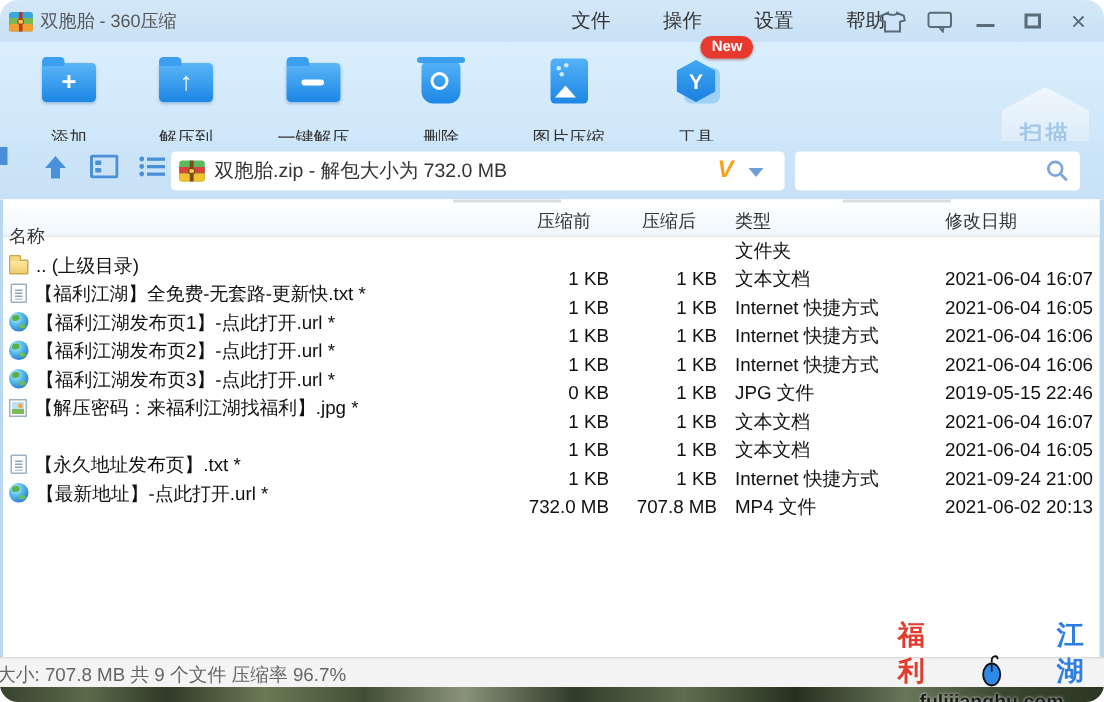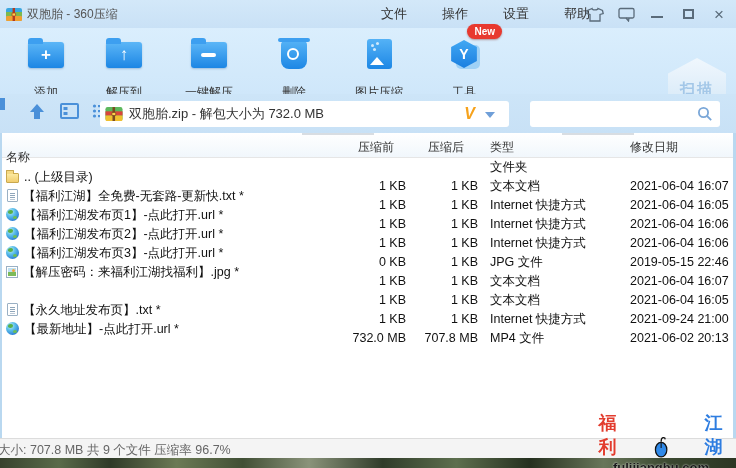--- a/index.html
+++ b/index.html
@@ -1,17 +1,17 @@
 <!DOCTYPE html>
 <html><head>
 <meta charset="utf-8">
 <style>
   * { margin:0; padding:0; box-sizing:border-box; }
   html,body { font-family:"Liberation Sans", sans-serif; }
-  .window { position:relative; width:736px; height:468px; overflow:hidden; background:#fff; }
+  .window { position:relative; width:736px; height:468px; overflow:hidden; background:#fff;border-radius:12px; }
 
   
   .titlebar { position:absolute; left:0; top:0; width:736px; height:28px;
     background:linear-gradient(180deg,#d3e8f9,#c9e1f6); display:flex; align-items:center; }
   .app-title { font-size:12px; color:#555; margin-left:5px; }
   .zipicon { width:16px; height:15px; margin-left:6px; flex:0 0 auto; }
   .menubar { position:absolute; left:372px; top:0; height:28px; display:flex; align-items:center; }
   .menu-item { font-size:13px; color:#333; padding:0 9px; margin-right:17px; cursor:default; }
   .tb-icons { position:absolute; right:6px; top:0; height:28px; display:flex; align-items:center; gap:9px; }
   .tb-icons .ic { width:22px; height:22px; display:flex; align-items:center; justify-content:center; color:#5a6b7a; }
@@ -55,21 +55,21 @@
   .scan-badge { position:absolute; right:10px; top:30px; width:58px; height:62px;
     clip-path:polygon(50% 0,100% 25%,100% 75%,50% 100%,0 75%,0 25%);
     background:linear-gradient(180deg,#f0f7fd,#cfe5f6); display:flex; align-items:center; justify-content:center;
     color:#a3c7e8; font-weight:bold; font-size:15px; letter-spacing:2px; cursor:pointer; }
 
   
   .addressbar { position:absolute; left:0; top:94px; width:736px; height:39px;
     background:linear-gradient(180deg,#cde5f8,#c8e1f6); }
   .edge-frag { position:absolute; left:0; top:4px; width:5px; height:12px; background:#4a90d9; }
   .nav-ic { position:absolute; top:9px; width:20px; height:18px; cursor:pointer; }
-  .addr-field { position:absolute; left:100px; top:7px; width:409px; height:26px; background:#fff;
+  .addr-field { position:absolute; left:114px; top:7px; width:409px; height:26px; background:#fff;
     border-radius:3px; display:flex; align-items:center; }
   .addr-field .zipicon { width:18px; height:16px; margin:0 6px 0 5px; }
   .addr-text { font-size:13px; color:#333; white-space:nowrap; }
   .v-logo { position:absolute; right:34px; top:4px; font-size:16px; font-weight:bold; font-style:italic; color:#f6a21c; }
   .v-drop { position:absolute; right:14px; top:11px; width:0; height:0;
     border-left:5px solid transparent; border-right:5px solid transparent; border-top:6px solid #6f9fd8; cursor:pointer; }
   .search-box { position:absolute; left:530px; top:7px; width:190px; height:26px; background:#fff;
     border-radius:3px; }
   .search-box input { position:absolute; left:6px; top:0; width:155px; height:26px; border:none; outline:none;
     font-size:13px; font-family:"Liberation Sans",sans-serif; background:transparent; }

